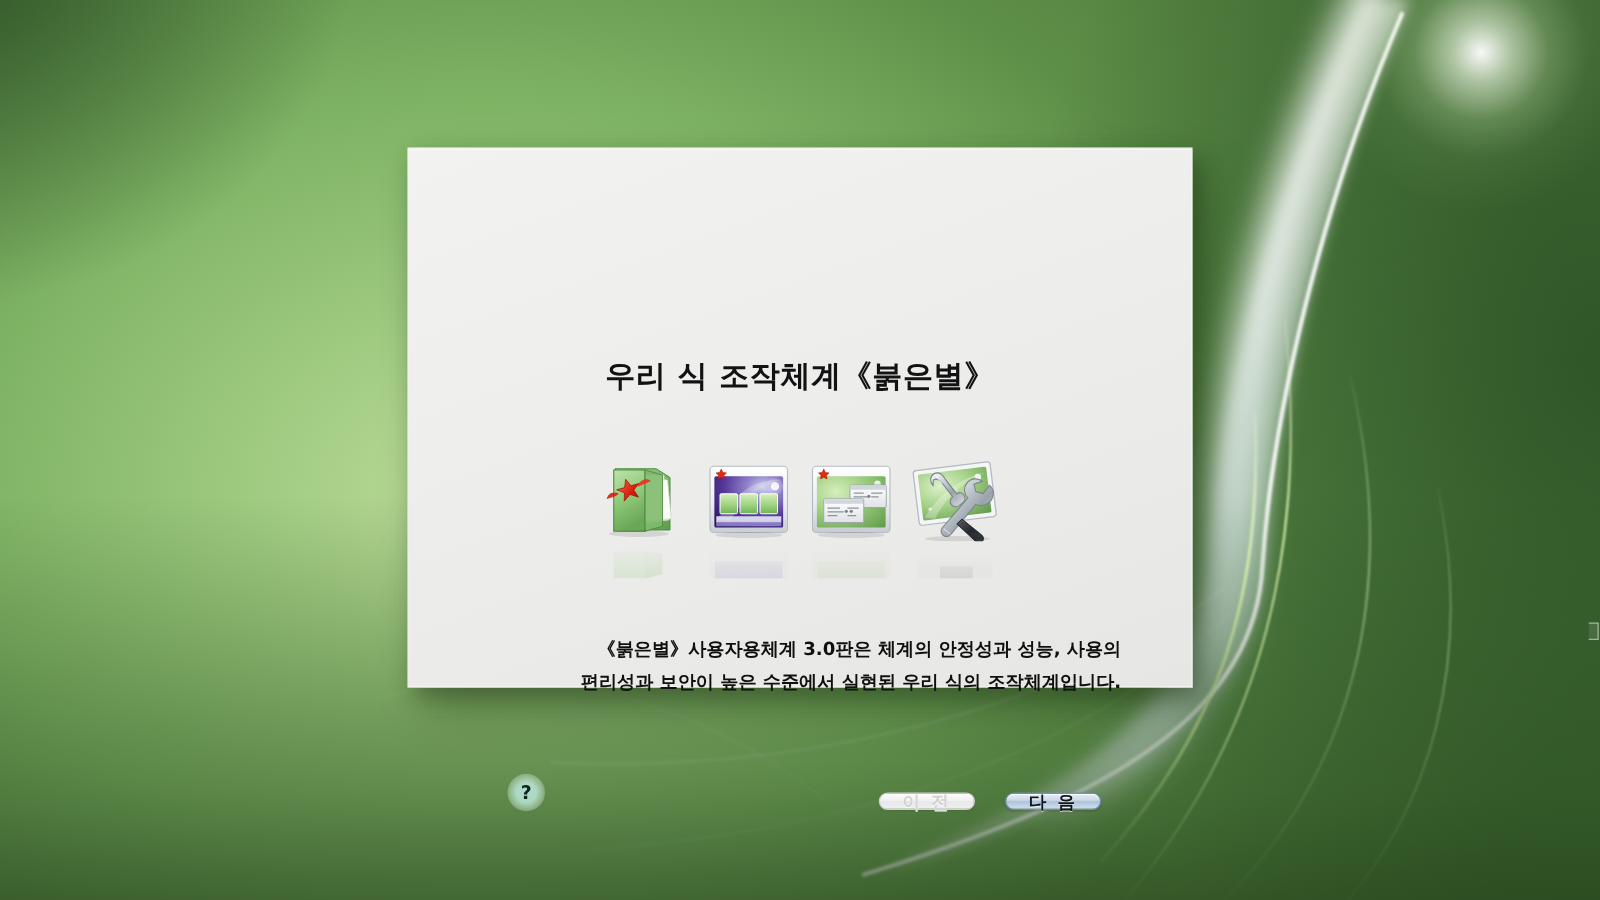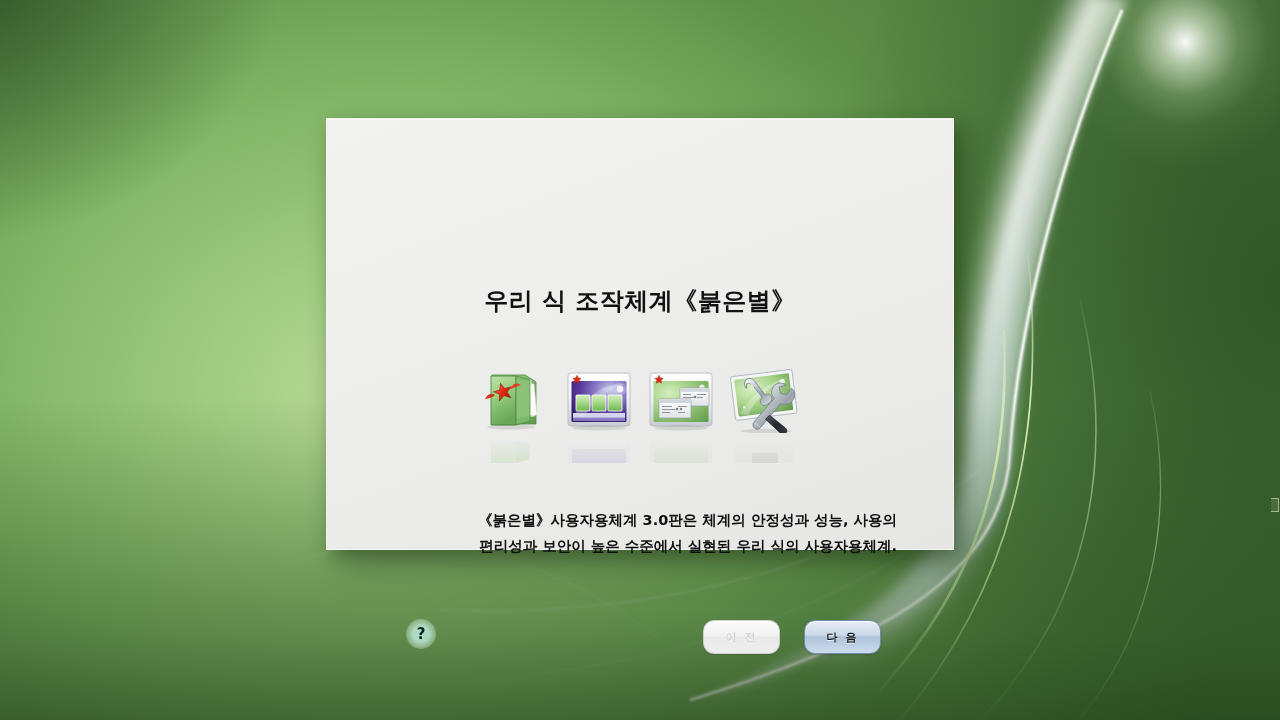--- a/index.html
+++ b/index.html
@@ -151,25 +151,25 @@
     font-size: 15px;
     font-weight: bold;
     color: #10241c;
     font-family: "DejaVu Sans", "Liberation Sans", sans-serif;
     line-height: 1;
     padding: 0;
   }
 
   .nav-button {
     position: absolute;
-    top: 3px;
+    top: 17px;
     width: 77px;
-    height: 34px;
+    height: 14px;
     border-radius: 11px;
-    font-size: 11px;
+    font-size: 14px;
     font-weight: bold;
     letter-spacing: 2px;
     font-family: "DejaVu Sans", "Liberation Sans", sans-serif;
     cursor: pointer;
     padding: 0;
     line-height: 1;
   }
 
   #back-button {
     left: 376px;
@@ -466,21 +466,21 @@
         <svg class="icon-reflect" viewBox="0 0 78 30" xmlns="http://www.w3.org/2000/svg">
           <rect x="10" y="0" width="60" height="18" rx="2" fill="#cdd6c8" opacity="0.7"></rect>
           <rect x="28" y="0" width="26" height="10" fill="#3a3f45" opacity="0.45"></rect>
         </svg>
       </div>
 
     </div>
 
     <div id="dialog-body">
       <span class="line">《붉은별》사용자용체계 3.0판은 체계의 안정성과 성능, 사용의</span>
-      <span class="line">편리성과 보안이 높은 수준에서 실현된 우리 식의 사용자용체계.</span>
+      <span class="line">편리성과 보안이 높은 수준에서 실현된 우리 식의 조작체계입니다.</span>
     </div>
 
     <div id="dialog-footer">
       <button id="help-button">?</button>
 
       <button id="back-button" class="nav-button" disabled="">이  전</button>
 
       <button id="next-button" class="nav-button">다  음</button>
     </div>
 

